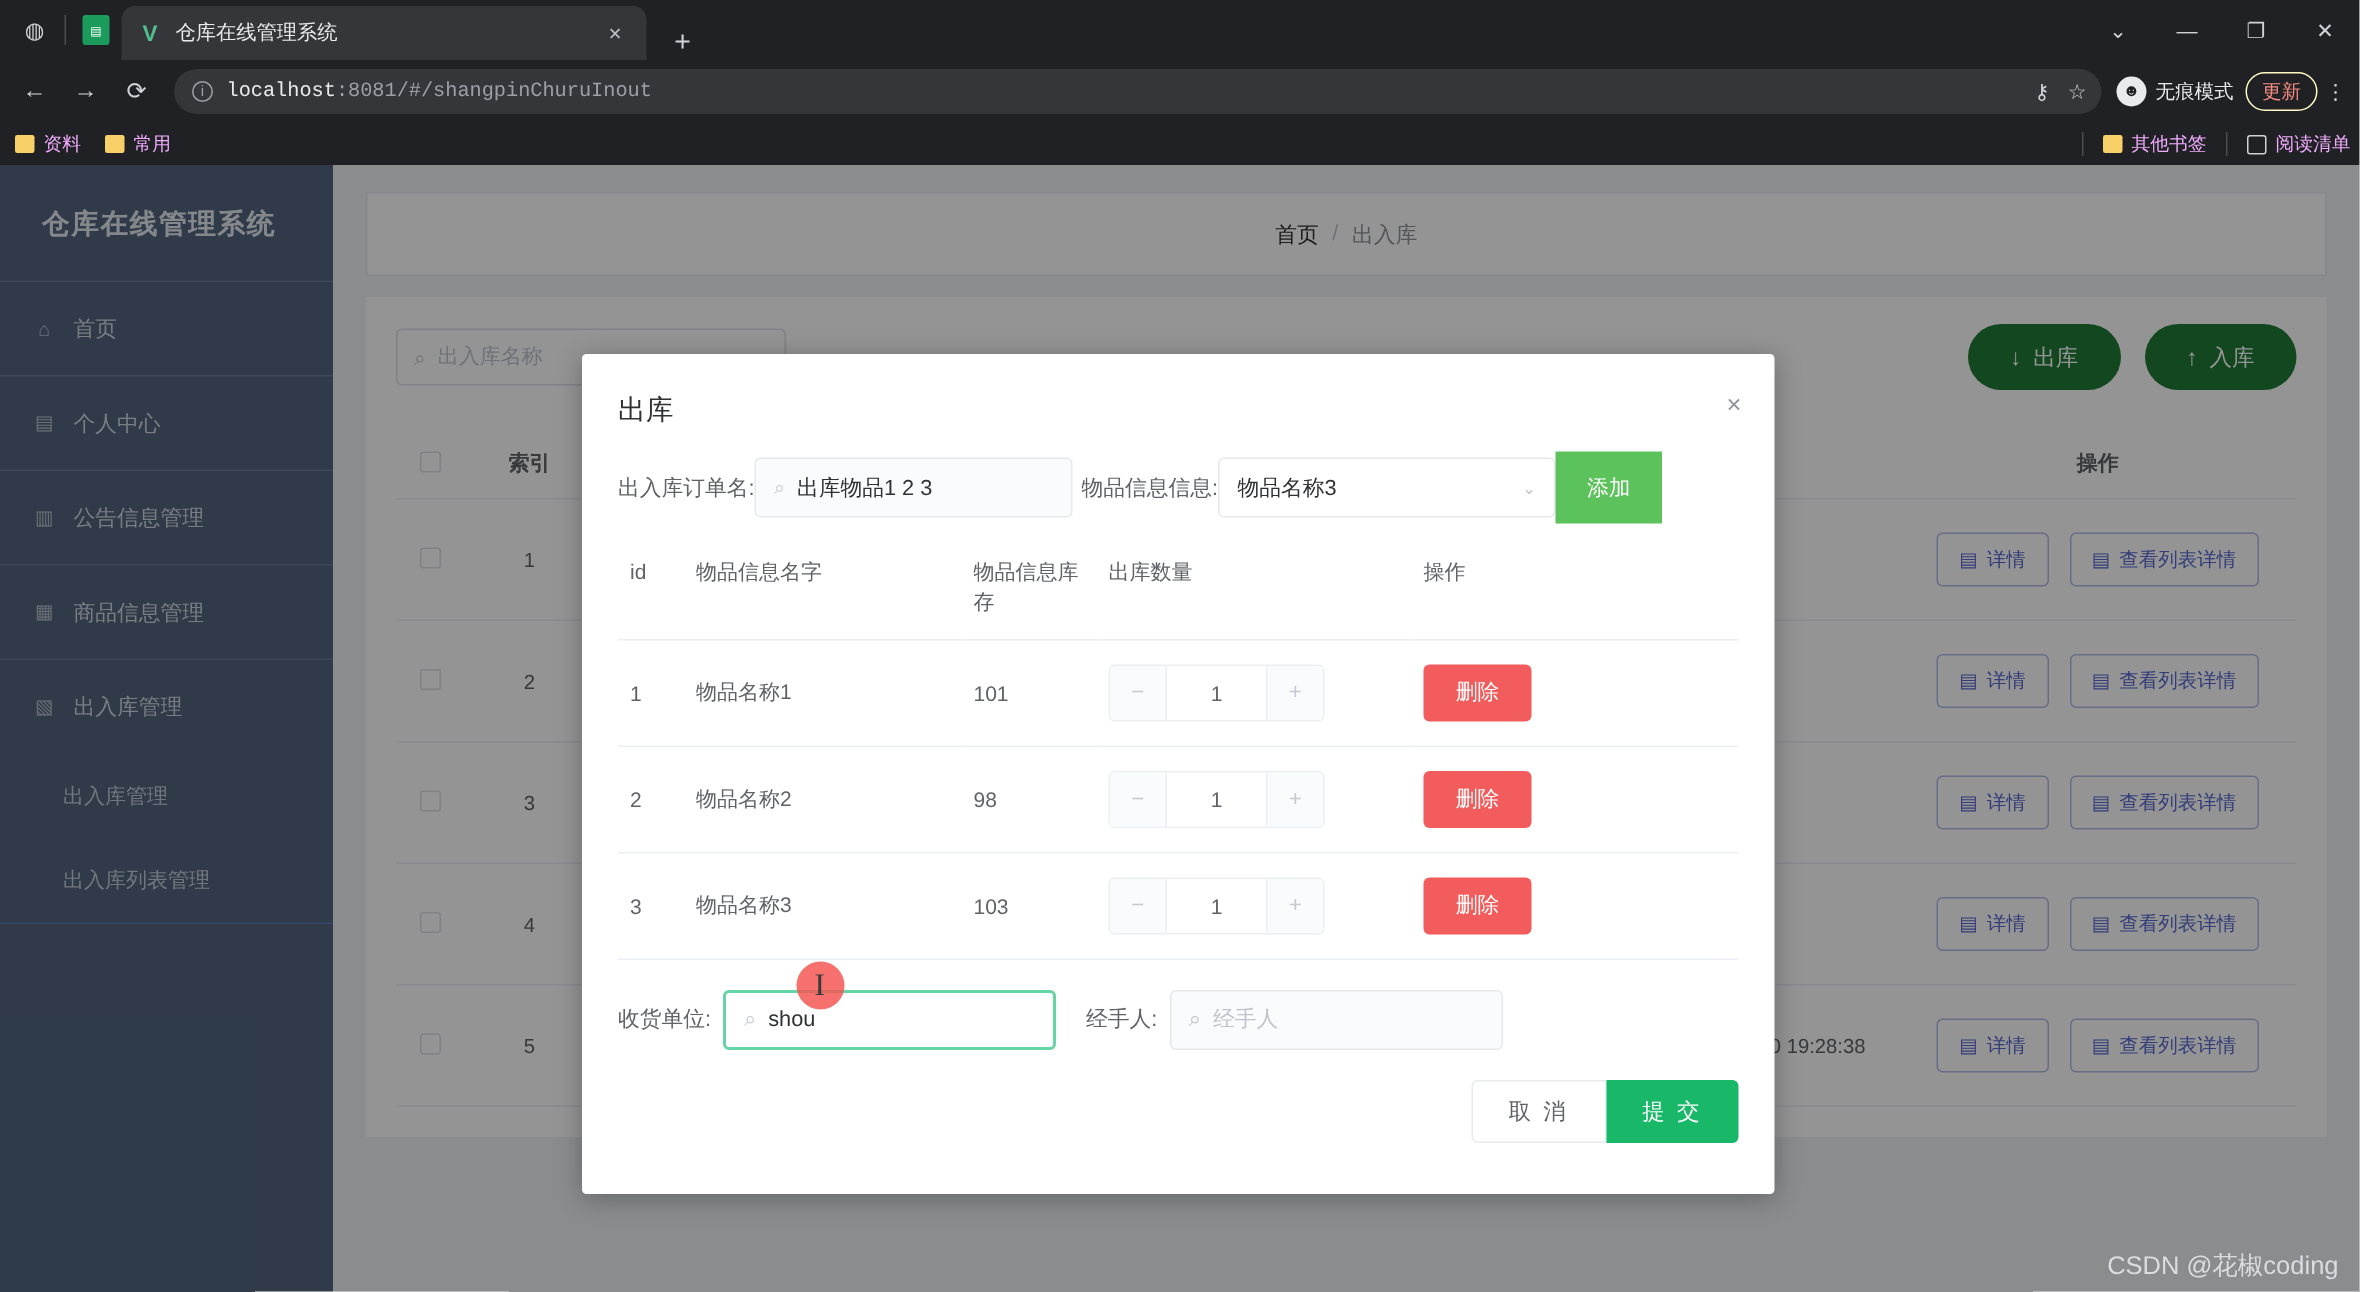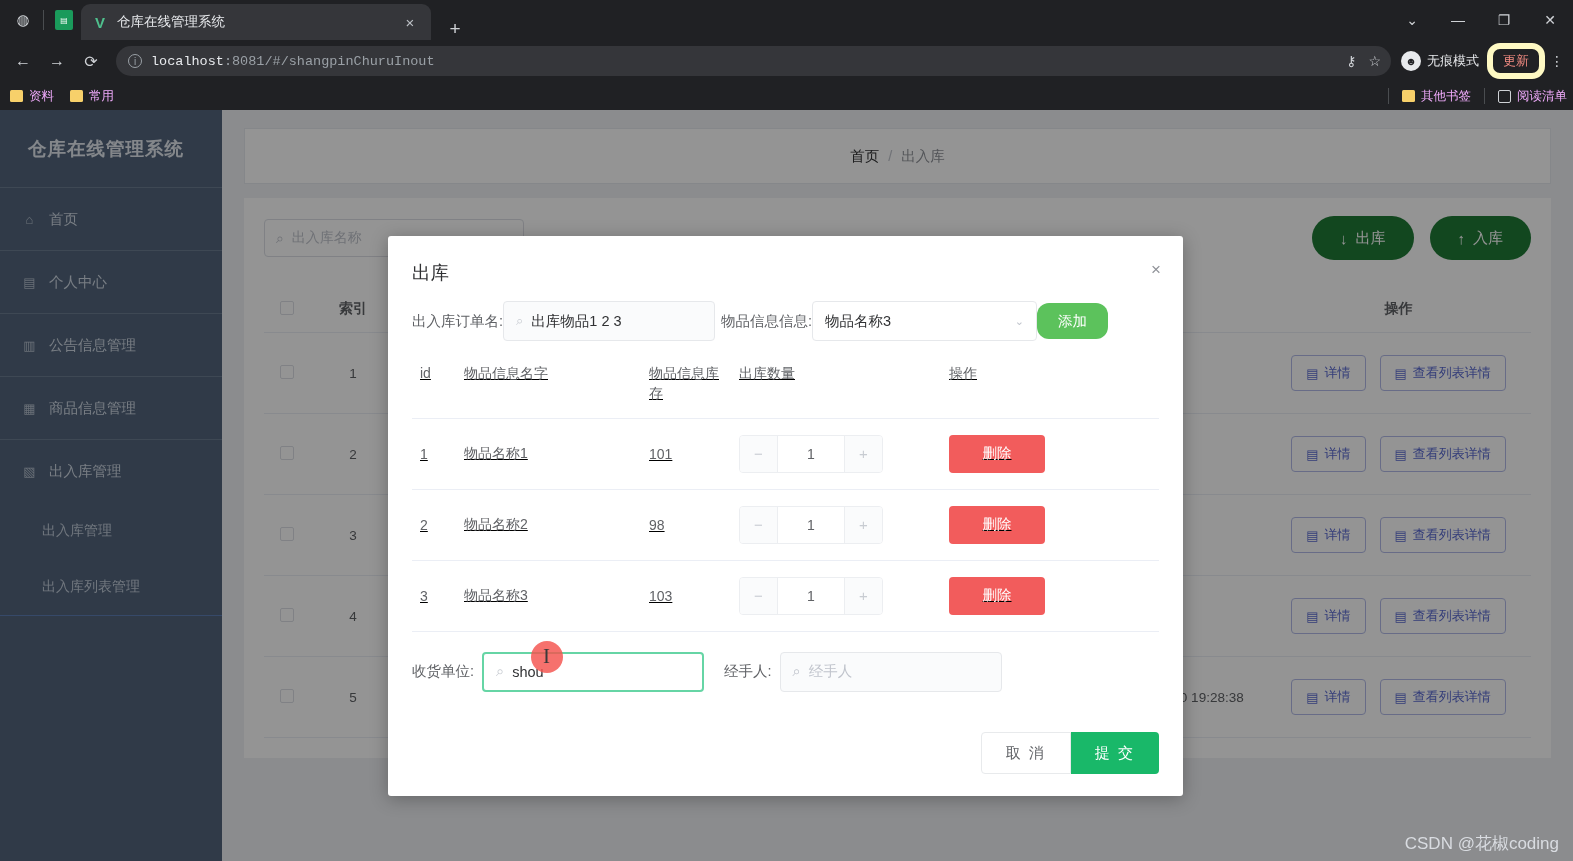--- a/index.html
+++ b/index.html
@@ -43,21 +43,21 @@
   .omni-info { color:#9aa0a6; font-size:12px; border:1.2px solid #9aa0a6; border-radius:50%;
                width:14px; height:14px; display:flex; align-items:center; justify-content:center;
                font-size:10px; }
   .omni-url { font-size:13.5px; color:#9aa0a6; font-family:Liberation Mono, monospace; }
   .omni-url b { color:#e8eaed; font-weight:normal; }
   .omni-right { position:absolute; right:10px; display:flex; gap:12px; align-items:center;
                 color:#cfd2d6; font-size:14px; }
   .incognito { display:flex; align-items:center; gap:6px; color:#e8eaed; font-size:13px; padding-right:4px;}
   .incog-icon { width:20px; height:20px; border-radius:50%; background:#e8eaed; color:#202124;
                 display:flex; align-items:center; justify-content:center; font-size:11px; }
-  .update-pill { border:6px solid #fef9c3; border-radius:13px; color:#f28b82; font-size:13px;
+  .update-pill { border:1px solid #fef9c3; border-radius:13px; color:#f28b82; font-size:13px;
                  padding:3px 10px; }
   .kebab { color:#cfd2d6; font-size:14px; width:16px; text-align:center; }
 
   .bookmarks { height:28px; display:flex; align-items:center; padding:0 10px; gap:16px;
                position:relative; }
   .bm { display:flex; align-items:center; gap:6px; color:#f0abfc; font-size:12.5px; }
   .bm-folder { width:13px; height:12px; background:#f7d06a; border-radius:1.5px; }
   .bm-right { position:absolute; right:6px; display:flex; align-items:center; gap:13px; }
   .bm-sep { width:1px; height:16px; background:#4a4d50; }
   .reading-icon { width:13px; height:13px; border:1.4px solid #cfd2d6; border-radius:2px; }
@@ -124,50 +124,50 @@
   .lbl { font-size:14.5px; color:#606266; white-space:nowrap; }
   .inp { height:40px; border:1px solid #e6e8eb; border-radius:4px; background:#fafbfc;
          display:flex; align-items:center; padding:0 12px; gap:8px; font-size:14.5px;
          color:#303133; }
   .inp .mag { color:#c7cbd1; font-size:13px; }
   .inp.v1 { width:212px; }
   .sel { width:225px; height:40px; border:1px solid #e6e8eb; border-radius:4px; background:#fff;
          display:flex; align-items:center; justify-content:space-between; padding:0 12px;
          font-size:14.5px; color:#303133; }
   .sel .chev { color:#c0c4cc; font-size:11px; }
-  .btn-add { background:#5cc25c; color:#fff; border-radius:12px; height:36px; padding:10px 21px;
+  .btn-add { background:#5cc25c; color:#fff; border-radius:0; height:48px; padding:10px 21px;
              display:flex; align-items:center; font-size:14.5px; }
 
-  table.m-table { width:100%; border-collapse:collapse; margin-top:22px;text-decoration:underline; }
+  table.m-table { width:100%; border-collapse:collapse; margin-top:22px; }
   table.m-table th { font-size:14px; color:#606266; font-weight:normal; padding:0 8px 14px 8px;
                      text-align:left; border-bottom:1px solid #ebeef5; vertical-align:top;
                      line-height:1.45; }
   table.m-table td { font-size:14px; color:#606266; padding:16px 8px; text-align:left;
                      border-bottom:1px solid #ebeef5; }
   th.c-id{width:44px;} th.c-name{width:185px;} th.c-stock{width:90px;}
   th.c-qty{width:210px;} th.c-op{width:auto;}
   .spin { display:inline-flex; border:1px solid #eceef1; border-radius:4px; overflow:hidden;
           width:144px; height:38px; background:#fff; }
   .spin .sb { width:37px; display:flex; align-items:center; justify-content:center;
               background:#fafbfc; color:#c8ccd2; font-size:15px; }
   .spin .sv { flex:1; display:flex; align-items:center; justify-content:center;
               font-size:14px; color:#606266; border-left:1px solid #eceef1;
               border-right:1px solid #eceef1; }
-  .btn-del { background:#f25c5c; color:#fff; border-radius:4px; height:38px; width:96px;
+  .btn-del { background:#f25c5c; color:#fff; border-radius:4px; height:38px; width:72px;
              display:flex; align-items:center; justify-content:center; font-size:14.5px; }
 
   .bottom-row { display:flex; align-items:center; gap:8px; margin-top:20px; }
   .inp-focus { width:222px; height:40px; border:2px solid #66d5a5; border-radius:4px;
                background:#fff; display:flex; align-items:center; padding:0 12px; gap:8px;
                font-size:14.5px; color:#303133; }
   .inp-ph { width:222px; height:40px; border:1px solid #e6e8eb; border-radius:4px;
             background:#fafbfc; display:flex; align-items:center; padding:0 12px; gap:8px;
             font-size:14.5px; color:#c0c4cc; }
 
-  .modal-foot { position:absolute; right:24px; bottom:22px; display:flex; }
+  .modal-foot { position:absolute; right:24px; bottom:34px; display:flex; }
   .btn-cancel { background:#fff; border:1px solid #e8eaec; border-radius:4px 0 0 4px;
                 height:42px; padding:0 24px; display:flex; align-items:center;
                 font-size:15px; color:#606266; letter-spacing:2px; }
   .btn-submit { background:#19b869; color:#fff; border-radius:0 4px 4px 0; height:42px;
                 padding:0 24px; display:flex; align-items:center; font-size:15px;
                 letter-spacing:2px; }
 
   .cursor-dot { position:absolute; left:531px; top:641px; width:32px; height:32px;
                 border-radius:50%; background:#f4524d; opacity:.82; }
   .cursor-beam { position:absolute; left:543px; top:644px; color:#3a3a3a; font-size:21px;

